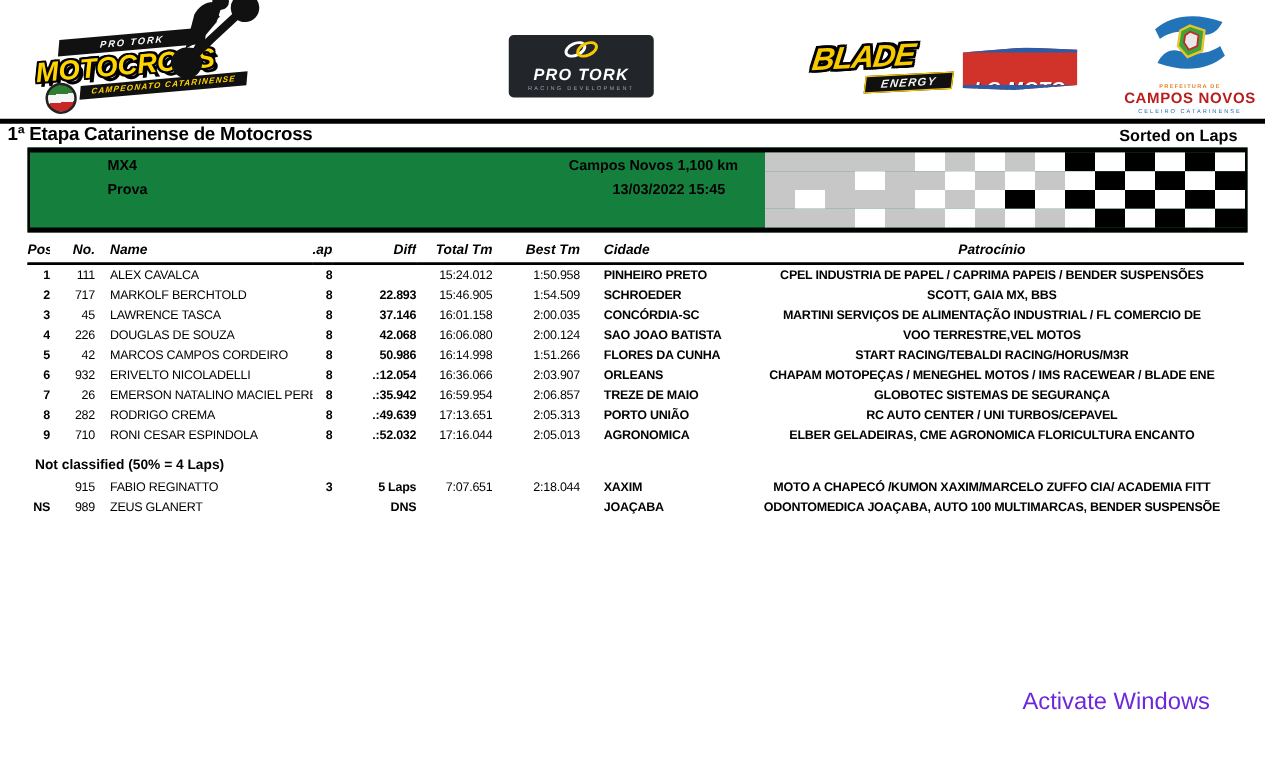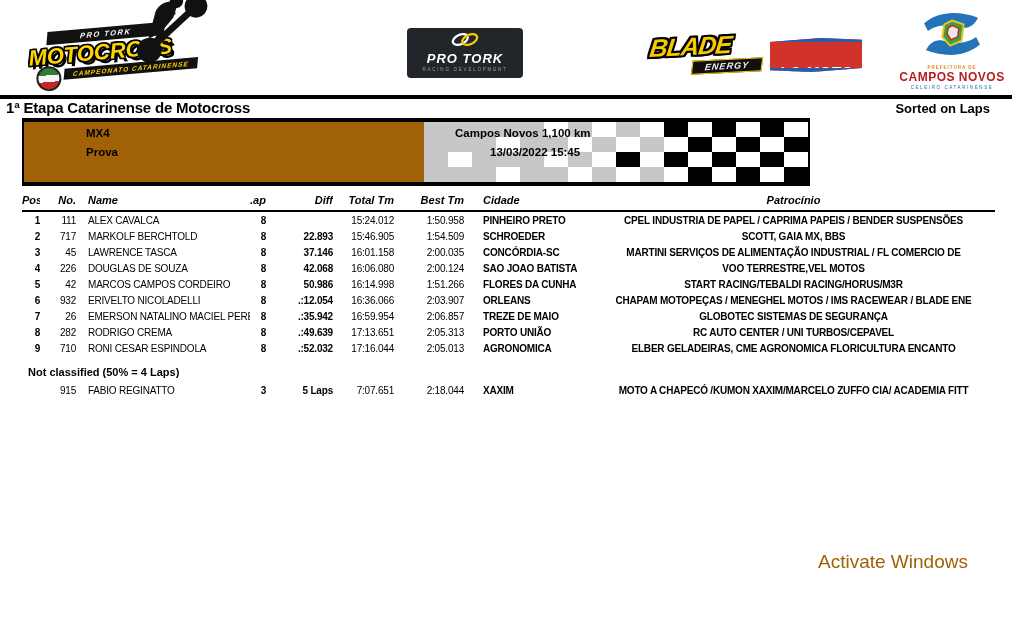--- a/index.html
+++ b/index.html
@@ -57,21 +57,21 @@
   .cn-top{font-size:4.5px;color:#e0831f;font-weight:bold;letter-spacing:1px;margin-top:1px;}
   .cn-main{font-size:12px;color:#b91c1c;font-weight:900;letter-spacing:0.5px;}
   .cn-sub{font-size:4.5px;color:#1d6ab3;letter-spacing:1.6px;margin-top:1px;}
 
   
   .rule-top{position:absolute;left:0;top:95px;width:1012px;height:4px;background:#000;}
   .page-title{position:absolute;left:6px;top:99px;font-size:15px;font-weight:900;letter-spacing:-0.2px;}
   .sorted-on{position:absolute;right:34px;top:101px;font-size:13px;font-weight:900;}
 
   
-  .race-banner{position:absolute;left:22px;top:118px;width:788px;height:68px;background:#a16207;
+  .race-banner{position:absolute;left:22px;top:118px;width:976px;height:68px;background:#15803d;
                border:solid #000;border-width:4px 2px;box-sizing:border-box;}
   .race-banner .t{position:absolute;font-size:11.5px;font-weight:bold;white-space:nowrap;}
   .b-class{left:62px;top:5px;}
   .b-track{left:431px;top:5px;}
   .b-session{left:62px;top:24px;}
   .b-datetime{left:466px;top:24px;}
   .b-race{left:62px;top:43px;}
   .flag{position:absolute;right:0;top:0;display:grid;grid-template-columns:repeat(16,24px);
         grid-auto-rows:15px;}
   .fc-g{background:#c7c7c7;}.fc-w{background:#ffffff;}.fc-b{background:#000000;}
@@ -86,21 +86,21 @@
                letter-spacing:-0.2px;}
   .ar{text-align:right;}
   .al{text-align:left;}
   .bd{font-weight:bold;}
   .c-name,.th-name{padding-left:12px !important;}
   .c-cidade,.th-cidade{padding-left:19px !important;}
   .c-pat,.th-pat{padding-left:8px !important;text-align:center;}
   .nc-label{position:absolute;left:28px;top:366px;font-size:11px;font-weight:bold;}
 
   
-  .wm1{position:absolute;left:818px;top:551px;font-size:19px;color:#a16207;}
+  .wm1{position:absolute;left:818px;top:551px;font-size:19px;color:#6d28d9;}
   .wm2{position:absolute;left:818px;top:576px;font-size:13px;color:#b0b0b0;}
 </style>
 </head>
 <body>
 
 <div class="page">
 
   <div class="event-logo">
     <div class="el-top">PRO TORK</div>
     <div class="el-main">MOTOCROSS</div>
@@ -374,18 +374,29 @@
           <td class="c-pos bd ar"></td>
           <td class="c-no ar">915</td>
           <td class="c-name al">FABIO REGINATTO</td>
           <td class="c-laps bd ar">3</td>
           <td class="c-diff bd ar">5 Laps</td>
           <td class="c-total ar">7:07.651</td>
           <td class="c-best ar">2:18.044</td>
           <td class="c-cidade bd al">XAXIM</td>
           <td class="c-pat bd al">MOTO A CHAPECÓ /KUMON XAXIM/MARCELO ZUFFO CIA/ ACADEMIA FITT</td>
         </tr>
+        <tr>
+          <td class="c-pos bd ar">NS</td>
+          <td class="c-no ar">989</td>
+          <td class="c-name al">ZEUS GLANERT</td>
+          <td class="c-laps bd ar"></td>
+          <td class="c-diff bd ar">DNS</td>
+          <td class="c-total ar"></td>
+          <td class="c-best ar"></td>
+          <td class="c-cidade bd al">JOAÇABA</td>
+          <td class="c-pat bd al">ODONTOMEDICA JOAÇABA, AUTO 100 MULTIMARCAS, BENDER SUSPENSÕE</td>
+        </tr>
       </tbody>
   </table>
 
   <div class="wm1">Activate Windows</div>
 
 </div>
 
 </body></html>

